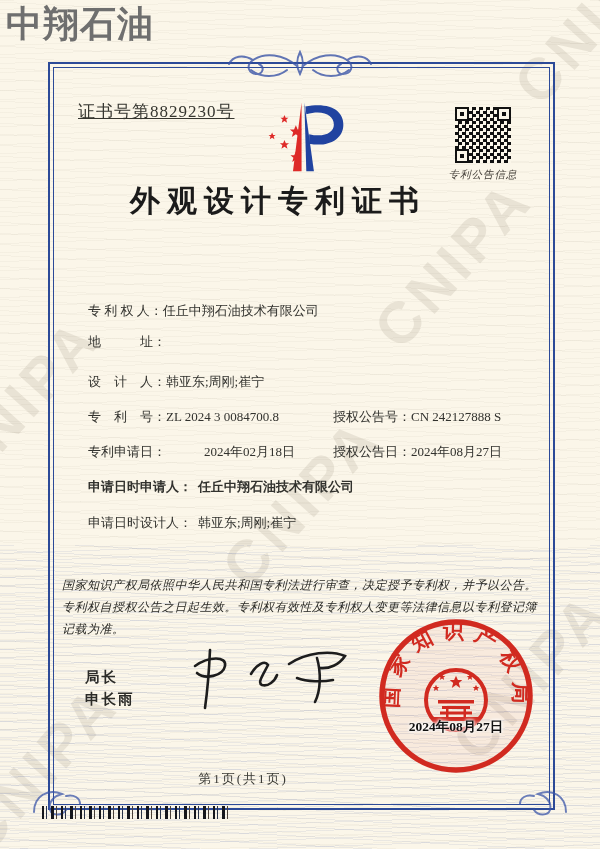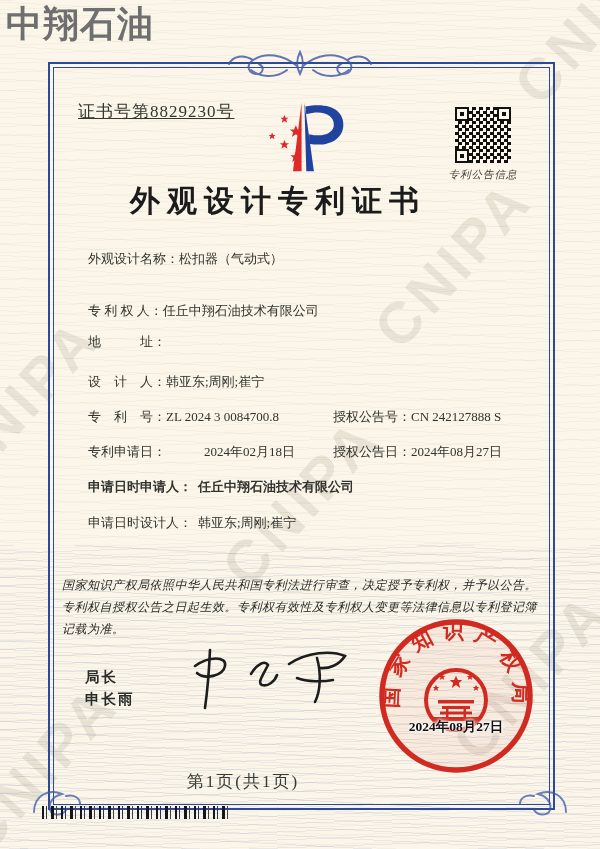--- a/index.html
+++ b/index.html
@@ -76,21 +76,21 @@
   .sig-title{top:668px;} .sig-name{top:690px;}
   .signature-svg{position:absolute; left:165px; top:638px; z-index:3;}
   .seal{position:absolute; left:376px; top:616px; z-index:3;}
   .seal-date{
     position:absolute; left:385px; top:718px; width:142px; z-index:4;
     text-align:center; font-weight:bold; font-size:13.5px; color:#111;
     text-shadow:0 0 3px #fff, 0 0 3px #fff, 0 0 5px #fff;
   }
   .footer-page{
     position:absolute; left:0; top:770px; width:486px; z-index:3;
-    text-align:center; font-size:17px; letter-spacing:2px; color:#3b3b36;
+    text-align:center; font-size:13px; letter-spacing:2px; color:#3b3b36;
   }
   .barcode{
     position:absolute; left:42px; top:806px; width:187px; height:13px; z-index:3;
     background:repeating-linear-gradient(90deg,
       #15161c 0 2px, transparent 2px 4px,
       #2a3348 4px 5px, transparent 5px 9px,
       #15161c 9px 12px, transparent 12px 14px,
       #4a4038 14px 15px, transparent 15px 19px);
   }
 </style>
@@ -155,24 +155,20 @@
     <div class="qr">
       <div class="finder f-tl"></div>
       <div class="finder f-tr"></div>
       <div class="finder f-bl"></div>
     </div>
     <div class="qr-caption">专利公告信息</div>
   </div>
 
   <div class="title">外观设计专利证书</div>
 
-  <div class="row" style="top:249px;">
-    <span class="lbl">外观设计名称：</span>
-    <span class="val">松扣器（气动式）</span>
-  </div>
 
   <div class="row" style="top:301px;">
     <span class="lbl">专 利 权 人：</span>
     <span class="val">任丘中翔石油技术有限公司</span>
   </div>
 
   <div class="row" style="top:332px; width:420px;">
     <span class="lbl">地　　　址：</span>
   </div>
 

